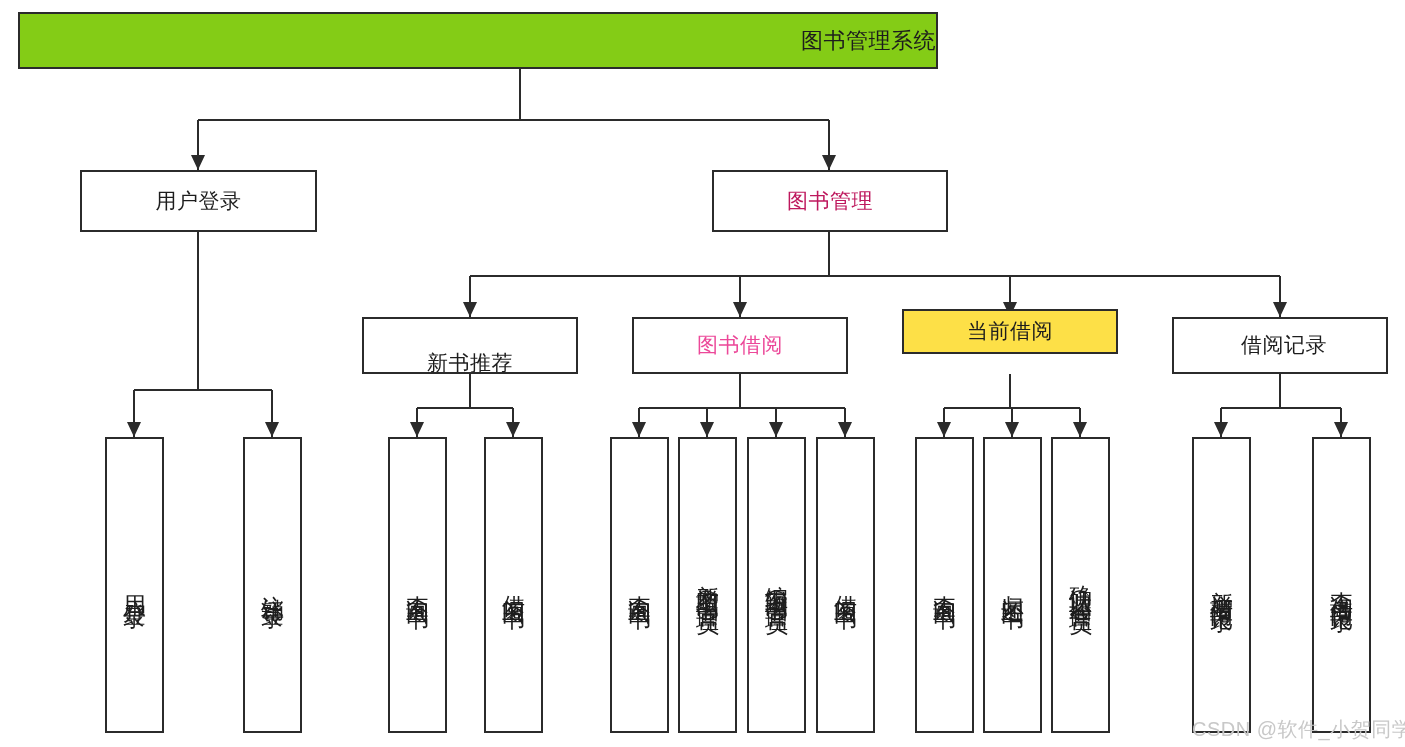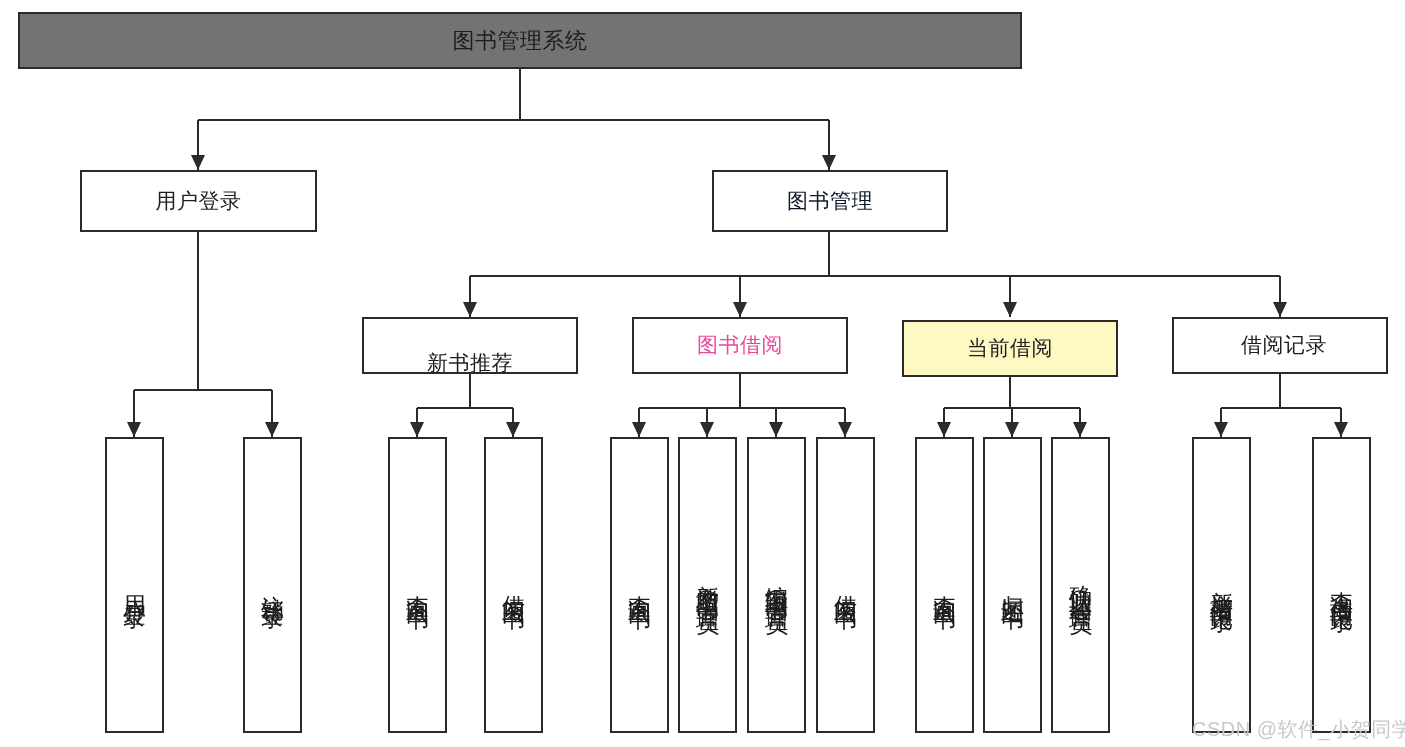--- a/index.html
+++ b/index.html
@@ -122,36 +122,36 @@
       <line x1="1080" y1="408" x2="1080" y2="437" stroke="#2b2b2b" stroke-width="2.2" shape-rendering="crispEdges"></line>
       <polygon points="1073,422 1087,422 1080,437" fill="#2b2b2b"></polygon>
       <line x1="1280" y1="374" x2="1280" y2="408" stroke="#2b2b2b" stroke-width="2.2" shape-rendering="crispEdges"></line>
       <line x1="1221" y1="408" x2="1341" y2="408" stroke="#2b2b2b" stroke-width="2.2" shape-rendering="crispEdges"></line>
       <line x1="1221" y1="408" x2="1221" y2="437" stroke="#2b2b2b" stroke-width="2.2" shape-rendering="crispEdges"></line>
       <polygon points="1214,422 1228,422 1221,437" fill="#2b2b2b"></polygon>
       <line x1="1341" y1="408" x2="1341" y2="437" stroke="#2b2b2b" stroke-width="2.2" shape-rendering="crispEdges"></line>
       <polygon points="1334,422 1348,422 1341,437" fill="#2b2b2b"></polygon>
     </svg>
   <div id="nodes">
-      <div class="node horiz root" style="left: 18px; top: 12px; width: 1004px; height: 57px; border-color: rgb(43, 43, 43); background: #737373;">
+      <div class="node horiz root" style="left: 18px; top: 12px; width: 920px; height: 57px; border-color: rgb(43, 43, 43); background: #84cc16; justify-content: flex-end;">
         <span class="node-label" style="color: rgb(29, 29, 29);">图书管理系统</span>
       </div>
       <div class="node horiz" style="left: 80px; top: 170px; width: 237px; height: 62px; border-color: rgb(43, 43, 43); background: rgb(255, 255, 255);">
         <span class="node-label" style="color: rgb(29, 29, 29);">用户登录</span>
       </div>
       <div class="node horiz" style="left: 712px; top: 170px; width: 236px; height: 62px; border-color: rgb(43, 43, 43); background: rgb(255, 255, 255);">
-        <span class="node-label" style="color: #0f172a;">图书管理</span>
+        <span class="node-label" style="color: #be185d;">图书管理</span>
       </div>
       <div class="node horiz" style="left: 362px; top: 317px; width: 216px; height: 57px; border-color: rgb(43, 43, 43); background: rgb(255, 255, 255);">
         <span class="node-label" style="color: rgb(29, 29, 29); margin-top: 36px;">新书推荐</span>
       </div>
       <div class="node horiz" style="left: 632px; top: 317px; width: 216px; height: 57px; border-color: rgb(43, 43, 43); background: rgb(255, 255, 255);">
         <span class="node-label" style="color: #ec4899;">图书借阅</span>
       </div>
-      <div class="node horiz" style="left: 902px; top: 320px; width: 216px; height: 57px; border-color: rgb(43, 43, 43); background: #fef9c3;">
+      <div class="node horiz" style="left: 902px; top: 309px; width: 216px; height: 45px; border-color: rgb(43, 43, 43); background: #fde047;">
         <span class="node-label" style="color: rgb(29, 29, 29);">当前借阅</span>
       </div>
       <div class="node horiz" style="left: 1172px; top: 317px; width: 216px; height: 57px; border-color: rgb(43, 43, 43); background: rgb(255, 255, 255); padding-left: 8px;">
         <span class="node-label" style="color: rgb(29, 29, 29);">借阅记录</span>
       </div>
       <div class="node vert" style="left: 105px; top: 437px; width: 59px; height: 296px; border-color: rgb(43, 43, 43); background: rgb(255, 255, 255);">
         <span class="node-label" style="color: rgb(29, 29, 29);">用户登录</span>
       </div>
       <div class="node vert" style="left: 243px; top: 437px; width: 59px; height: 296px; border-color: rgb(43, 43, 43); background: rgb(255, 255, 255);">
         <span class="node-label" style="color: rgb(29, 29, 29);">注销登录</span>

